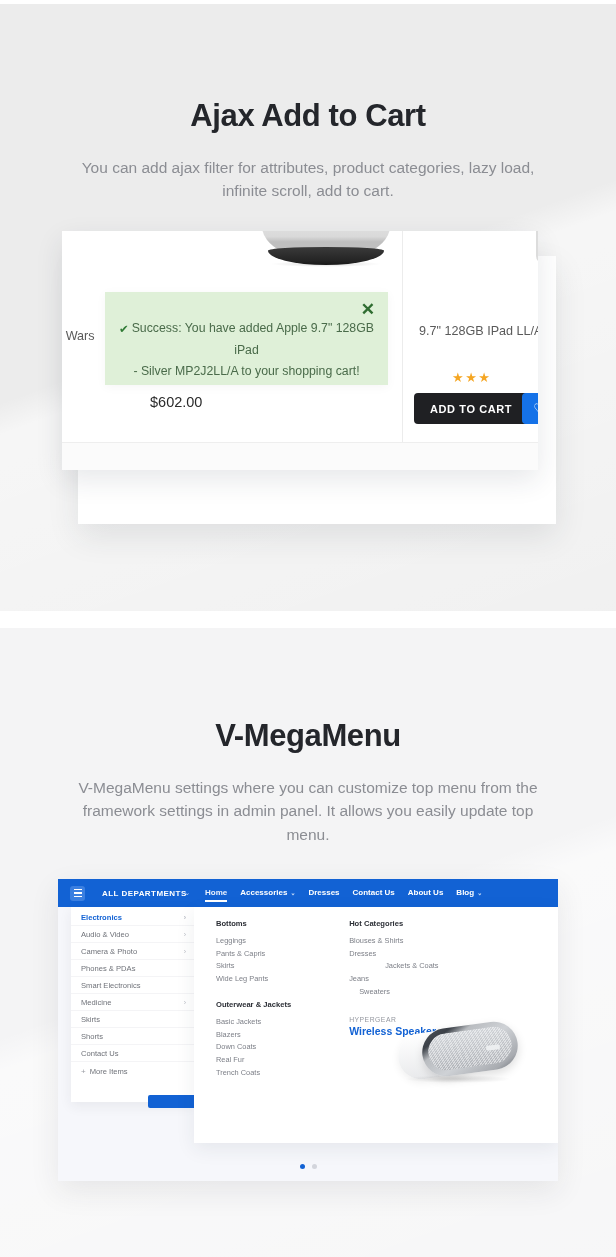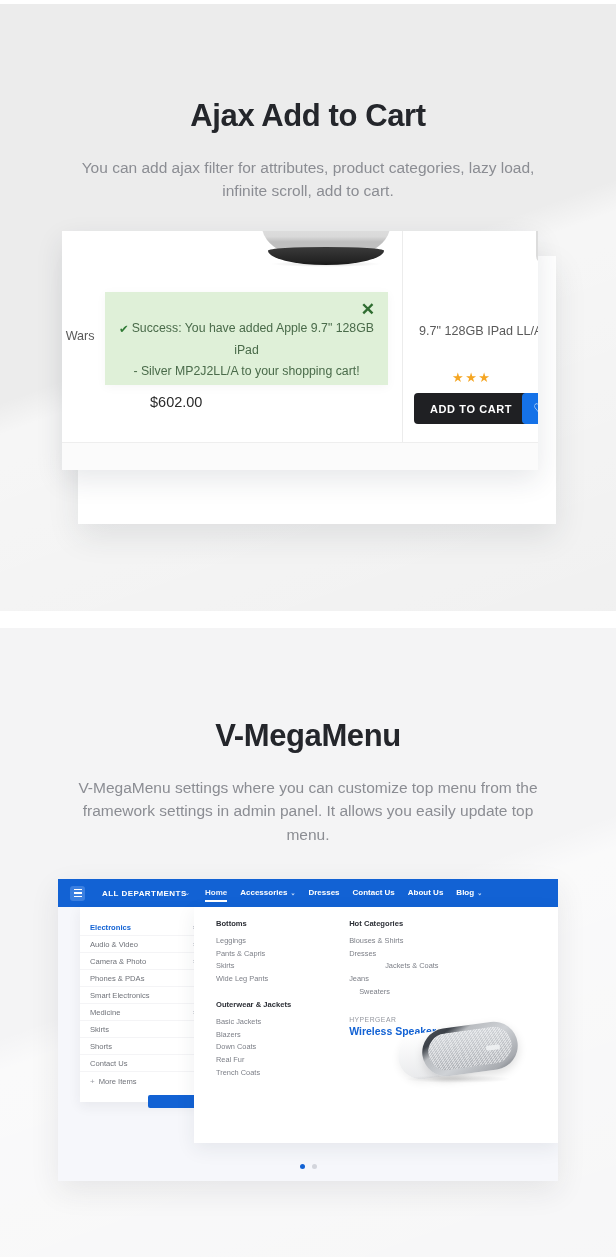--- a/index.html
+++ b/index.html
@@ -208,25 +208,25 @@
   .mm-nav-item.active::after {
     content: ""; position: absolute; left: 0; right: 0; bottom: -3px;
     height: 1.5px; background: #ffffff;
   }
   .mm-caret { font-size: 6px; color: #cfe0f8; }
 
   .mm-body { position: relative; height: 274px; background: #f6f7fb; }
 
   
   .mm-side {
-    position: absolute; left: 22px; top: 0;
+    position: absolute; left: 13px; top: 0;
     width: 124px; height: 195px;
     background: #ffffff;
     box-shadow: 0 4px 12px rgba(40,45,60,0.07);
-    padding: 12px 0;
+    padding: 2px 0;
   }
   .mm-side-item {
     position: relative;
     height: 17px; display: flex; align-items: center;
     padding: 0 10px;
     font-size: 7.6px; color: #6f7279;
     border-bottom: 1px solid #f4f4f6;
   }
   .mm-side-item.active { color: #1262d4; font-weight: 700; }
   .mm-side-item .chev {

